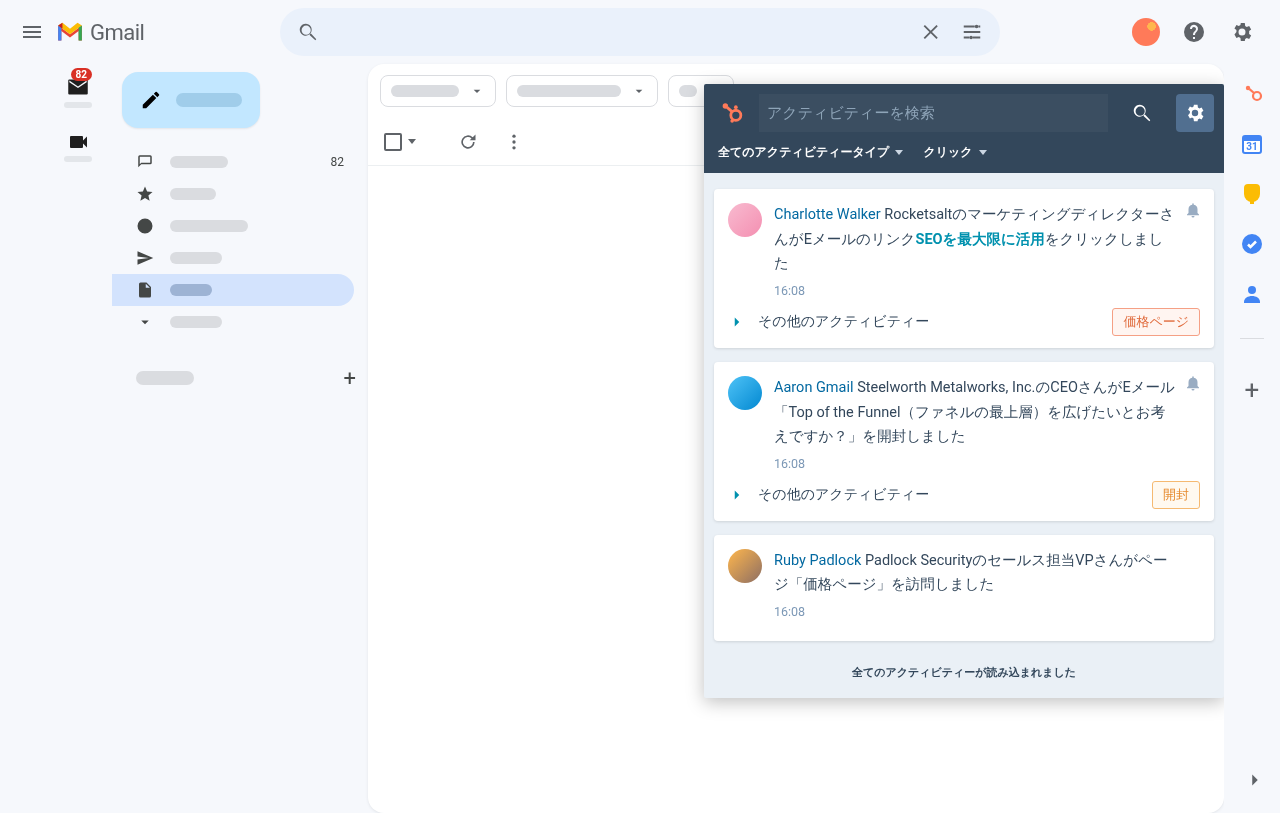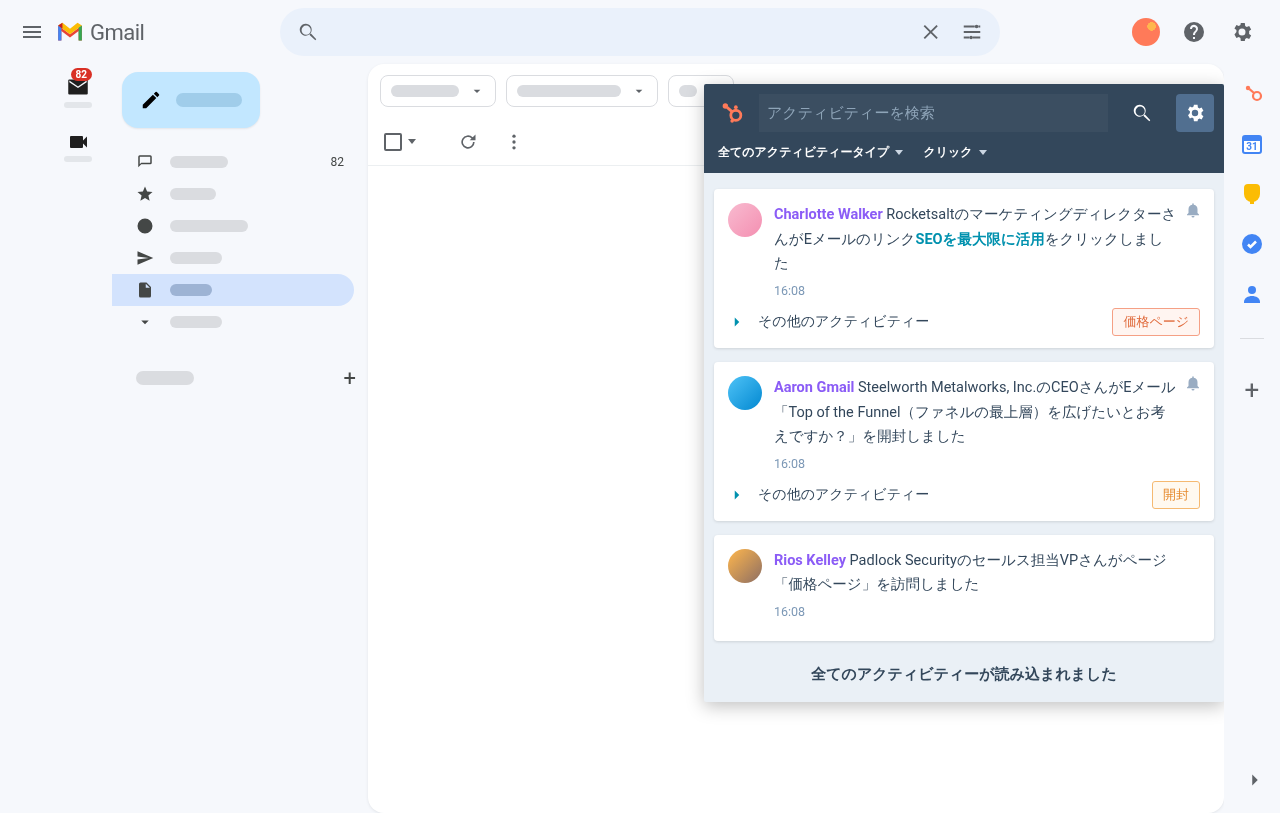--- a/index.html
+++ b/index.html
@@ -74,35 +74,35 @@
 .hs-dd { color:#fff; font-weight:700; font-size:12px; display:flex; align-items:center; gap:6px; cursor:pointer; }
 .hs-dd:after{ content:""; width:0;height:0;border-left:4px solid transparent;border-right:4px solid transparent;border-top:5px solid #cbd6e2; }
 .hs-body { padding:16px 10px 14px; }
 .card { background:#fff; border-radius:4px; box-shadow:0 1px 3px rgba(0,0,0,.12); padding:14px 14px 12px 14px; margin-bottom:14px; position:relative; }
 .card-top{ display:flex; gap:12px; }
 .avatar{ width:34px;height:34px;border-radius:50%; flex-shrink:0; overflow:hidden; display:flex;align-items:center;justify-content:center; font-weight:700; color:#fff; font-size:14px;}
 .av1{ background:linear-gradient(135deg,#f8bbd0,#f48fb1); }
 .av2{ background:linear-gradient(135deg,#4fc3f7,#0288d1); }
 .av3{ background:linear-gradient(135deg,#ffb74d,#8d6e63); }
 .card-text{ flex:1; font-size:14.5px; color:#33475b; line-height:1.7; padding-right:22px;}
-.ct-name{ color:#8b5cf6; font-weight:700; }
+.ct-name{ color:#0369a1; font-weight:400; }
 .ct-link{ color:#0091ae; font-weight:700; }
 .bell{ position:absolute; top:12px; right:12px; }
 .bell svg{ width:18px;height:18px;fill:#99acc2; }
 .ts{ font-size:12.5px; color:#7c98b6; margin:6px 0 10px 46px; }
 .card-foot{ display:flex; align-items:center; justify-content:space-between; margin-left:0; }
 .foot-left{ display:flex; align-items:center; gap:12px; }
 .chev{ width:18px;height:18px; }
 .chev svg{width:18px;height:18px;fill:#0091ae;}
 .foot-text{ font-size:14px; color:#33475b; }
 .badge{ border:1px solid; border-radius:3px; padding:4px 10px; font-size:13px; font-weight:500; }
 .badge.click{ color:#e06a3b; border-color:#f5a085; background:#fff5f1; }
 .badge.open{ color:#e68a2e; border-color:#f5b971; background:#fff9f0; }
 .badge.visit{ color:#00a4bd; border-color:#7fd1de; background:#f0fbfd; }
-.all-loaded{ text-align:center; font-size:15px; font-weight:700; color:#33475b; padding:10px 0 4px; }
+.all-loaded{ text-align:center; font-size:11px; font-weight:700; color:#33475b; padding:10px 0 4px; }
 
 
 .rrail{ position:absolute; right:0; top:0; width:56px; height:100%; background:#f6f8fc; display:flex; flex-direction:column; align-items:center; padding-top:18px; gap:26px; }
 .r-ic{ width:24px;height:24px;display:flex;align-items:flex-end;justify-content:center;cursor:pointer; }
 .plus-tab{ font-size:26px; color:#5f6368; margin-top:10px; cursor:pointer; }
 .r-arrow{ position:absolute; bottom:18px; right:14px; }
 .r-arrow svg{ width:22px;height:22px; fill:#5f6368;}
 </style>
 </head>
 <body>
@@ -340,21 +340,21 @@
                     <path d="M9 6l6 6-6 6z"></path>
                   </svg></span>
                 <span class="foot-text">その他のアクティビティー</span>
               </div>
               <span class="badge open">開封</span>
             </div>
           </div>
           <div class="card">
             <div class="card-top">
               <div class="avatar av3"></div>
-              <div class="card-text"><span class="ct-name">Rios Kelley</span> Padlock Securityのセールス担当VPさんがページ「価格ページ」を訪問しました</div>
+              <div class="card-text"><span class="ct-name">Ruby Padlock</span> Padlock Securityのセールス担当VPさんがページ「価格ページ」を訪問しました</div>
             </div>
             <div class="ts">16:08</div>
           </div>
           <div class="all-loaded">全てのアクティビティーが読み込まれました</div>
         </div>
     </div>
 
     <div class="rrail">
       <div class="r-ic">
           <svg viewBox="0 0 24 24">

